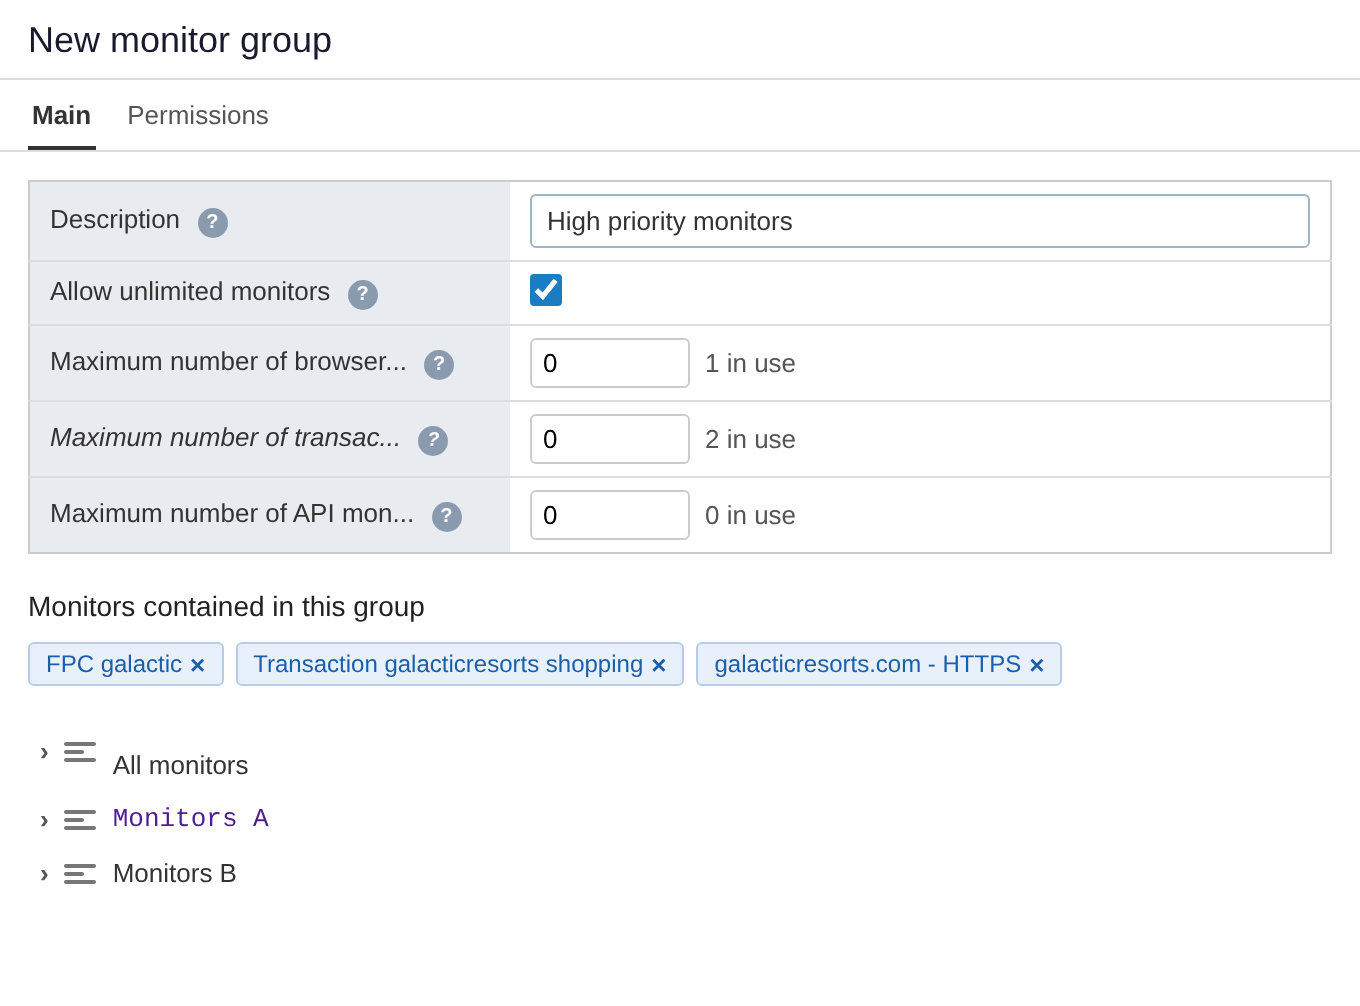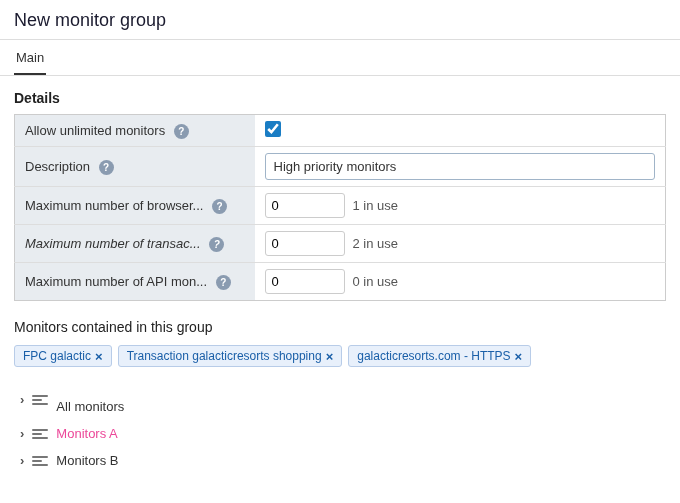--- a/index.html
+++ b/index.html
@@ -15,47 +15,47 @@
 </head>
 <body>
 
 <div>
   <div style="padding: 10px 14px 8px 14px; border-bottom: 1px solid #ddd;">
     <span style="font-size: 18px; font-weight: normal; color: #1a1a2e;">New monitor group</span>
   </div>
 </div>
 
 <div style="display:flex; padding: 0 14px; border-bottom: 1px solid #ddd;">
-  <div style="padding: 10px 2px 8px 2px; margin-right: 14px; font-size: 13px; font-weight: 400; color: #333; border-bottom: 2px solid #333; cursor:pointer;">Main</div>
+  <div style="padding: 10px 2px 8px 2px; margin-right: 14px; font-size: 13px; font-weight: 700; color: #333; border-bottom: 2px solid #333; cursor:pointer;">Main</div>
+  <div style="padding: 10px 2px 8px 2px; font-size: 13px; color: #555; border-bottom: 2px solid transparent; cursor:pointer;">Permissions</div>
 </div>
 
 <div style="padding: 14px;">
 
-  <div style="font-size: 14px; font-weight: bold; color: #222; margin-bottom: 8px;">Details</div>
 
   <table style="width:100%; border: 1px solid #ccc; border-collapse: collapse; margin-bottom: 18px;">
 
     <tbody>
         <tr style="border-bottom: 1px solid #ddd;">
+      <td style="background:#e8ecf0; padding: 7px 10px; width: 240px; font-size:13px;">
+        <span>Description</span>
+        <span style="display:inline-flex; align-items:center; justify-content:center; width:15px; height:15px; background:#8a9bb0; color:white; border-radius:50%; font-size:10px; cursor:pointer; font-weight:bold; margin-left:5px;">?</span>
+      </td>
+      <td style="padding: 6px 10px;">
+        <input type="text" style="width: 100%; padding: 5px 8px; border: 1px solid rgb(160, 180, 200); border-radius: 3px; font-size: 13px; color: rgb(51, 51, 51); outline: none;" value="High priority monitors">
+      </td>
+    </tr>
+
+    <tr style="border-bottom: 1px solid #ddd;">
       <td style="background:#e8ecf0; padding: 7px 10px; font-size:13px;">
         <span>Allow unlimited monitors</span>
         <span style="display:inline-flex; align-items:center; justify-content:center; width:15px; height:15px; background:#8a9bb0; color:white; border-radius:50%; font-size:10px; cursor:pointer; font-weight:bold; margin-left:5px;">?</span>
       </td>
       <td style="padding: 6px 10px;">
         <input type="checkbox" checked="" style="width: 16px; height: 16px; accent-color: rgb(26, 125, 196);">
-      </td>
-    </tr>
-
-    <tr style="border-bottom: 1px solid #ddd;">
-      <td style="background:#e8ecf0; padding: 7px 10px; width: 240px; font-size:13px;">
-        <span>Description</span>
-        <span style="display:inline-flex; align-items:center; justify-content:center; width:15px; height:15px; background:#8a9bb0; color:white; border-radius:50%; font-size:10px; cursor:pointer; font-weight:bold; margin-left:5px;">?</span>
-      </td>
-      <td style="padding: 6px 10px;">
-        <input type="text" style="width: 100%; padding: 5px 8px; border: 1px solid rgb(160, 180, 200); border-radius: 3px; font-size: 13px; color: rgb(51, 51, 51); outline: none;" value="High priority monitors">
       </td>
     </tr>
 
 
     <tr style="border-bottom: 1px solid #ddd;">
       <td style="background:#e8ecf0; padding: 7px 10px; font-size:13px;">
         <span>Maximum number of browser...</span>
         <span style="display:inline-flex; align-items:center; justify-content:center; width:15px; height:15px; background:#8a9bb0; color:white; border-radius:50%; font-size:10px; cursor:pointer; font-weight:bold; margin-left:5px;">?</span>
       </td>
       <td style="padding: 6px 10px;">
@@ -129,21 +129,21 @@
         <span style="font-size:13px; color:#333;margin-top:14px;">All monitors</span>
       </div>
 
       <div style="display:flex; align-items:center; gap:8px; padding:4px 6px; cursor:pointer;">
         <span style="color:#555; font-size:13px; font-weight:bold;">›</span>
         <span style="display:inline-flex; flex-direction:column; gap:2px; width:16px;">
           <span style="display:block; height:2px; background:#777; border-radius:1px; width:16px;"></span>
           <span style="display:block; height:2px; background:#777; border-radius:1px; width:10px;"></span>
           <span style="display:block; height:2px; background:#777; border-radius:1px; width:16px;"></span>
         </span>
-        <span style="font-size:13px; color:#ec4899;">Monitors A</span>
+        <span style="font-size:13px; color:#4c1d95;font-family:Liberation Mono, monospace;">Monitors A</span>
       </div>
 
       <div style="display:flex; align-items:center; gap:8px; padding:4px 6px; cursor:pointer;">
         <span style="color:#555; font-size:13px; font-weight:bold;">›</span>
         <span style="display:inline-flex; flex-direction:column; gap:2px; width:16px;">
           <span style="display:block; height:2px; background:#777; border-radius:1px; width:16px;"></span>
           <span style="display:block; height:2px; background:#777; border-radius:1px; width:10px;"></span>
           <span style="display:block; height:2px; background:#777; border-radius:1px; width:16px;"></span>
         </span>
         <span style="font-size:13px; color:#333;">Monitors B</span>

